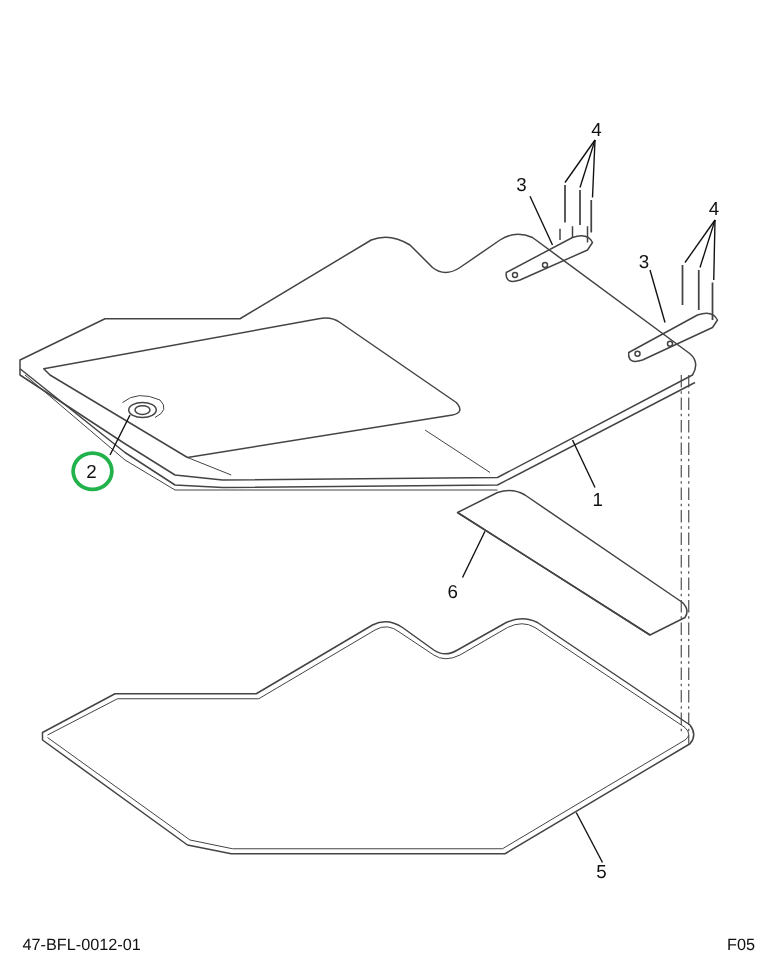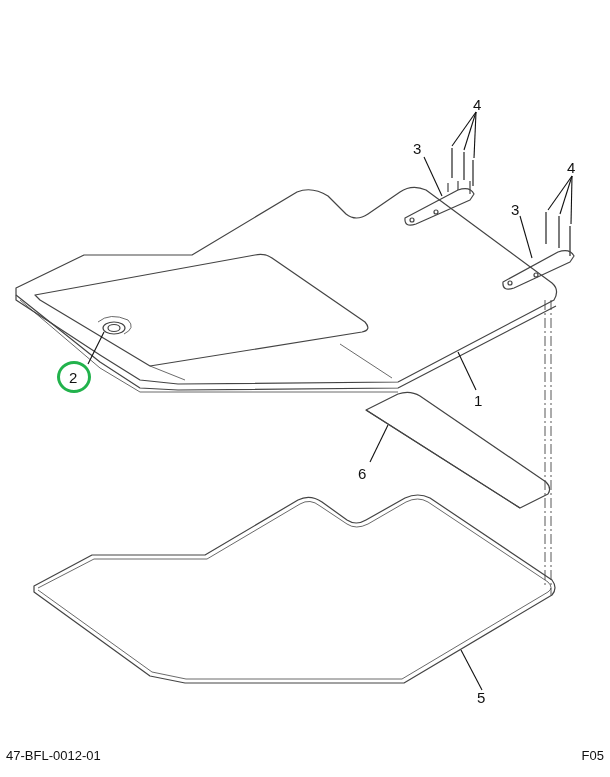--- a/index.html
+++ b/index.html
@@ -1,20 +1,20 @@
 <!DOCTYPE html>
 <html><head>
   <meta charset="utf-8">
   <style>
     html, body { margin: 0; padding: 0; background: #ffffff; }
     body { width: 610px; height: 777px; position: relative; overflow: hidden; font-family: "Liberation Sans", sans-serif; }
     #diagram { position: absolute; left: 0; top: 0; width: 610px; height: 777px; }
     .callout { position: absolute; font-family: "Liberation Sans", sans-serif; font-size: 15px; color: #111; line-height: 1; }
     .footer-text { position: absolute; font-family: "Liberation Sans", sans-serif; font-size: 13px; color: #111; }
-    #doc-id { left: 6px; top: 748px; }
+    #doc-id { left: 18px; top: 748px; }
     #sheet { right: 6px; top: 748px; margin-left: 39px; }
     #hl-circle { position: absolute; left: 57px; top: 361px; width: 34px; height: 32px; border: 3px solid #22b24c; border-radius: 50%; box-sizing: border-box; }
   </style>
 </head>
 <body>
 
 <svg id="diagram" viewBox="0 0 610 777" xmlns="http://www.w3.org/2000/svg">
   <g fill="none" stroke="#444" stroke-width="1.2" stroke-linejoin="round">
 
     <path d="M16,288 L84,255 L192,255 L297,192 Q312,186 328,196 L346,214 Q356,222 368,214 L400,192 Q412,184 426,190 L552,283 Q560,290 554,300 L398,382 L178,384 L140,380 L100,355 L16,300 Z"></path>

